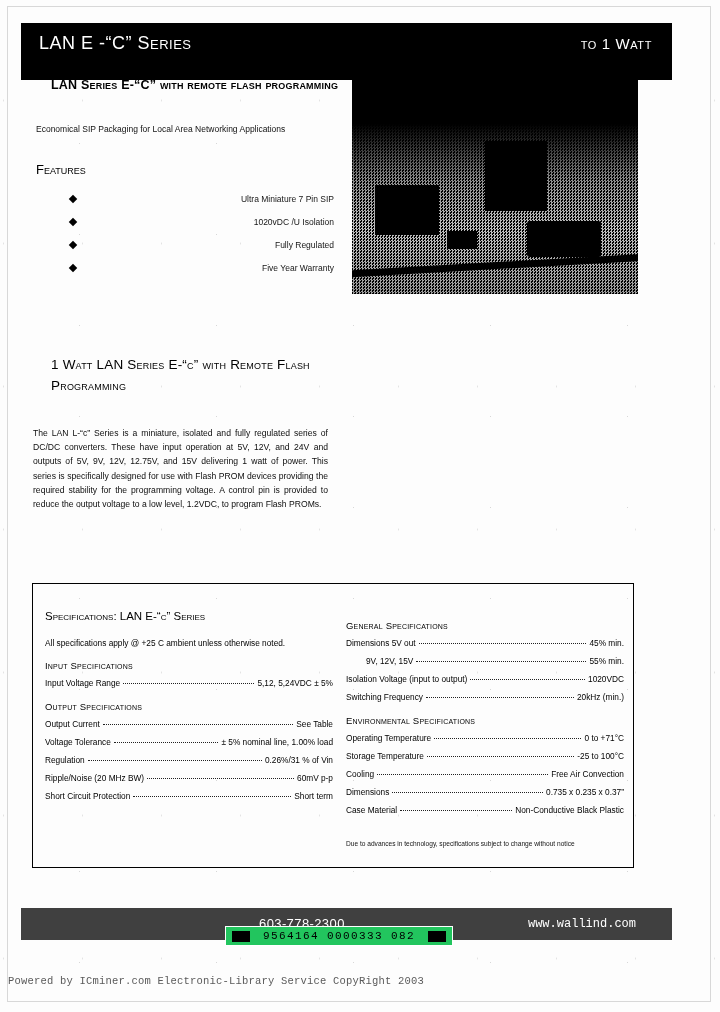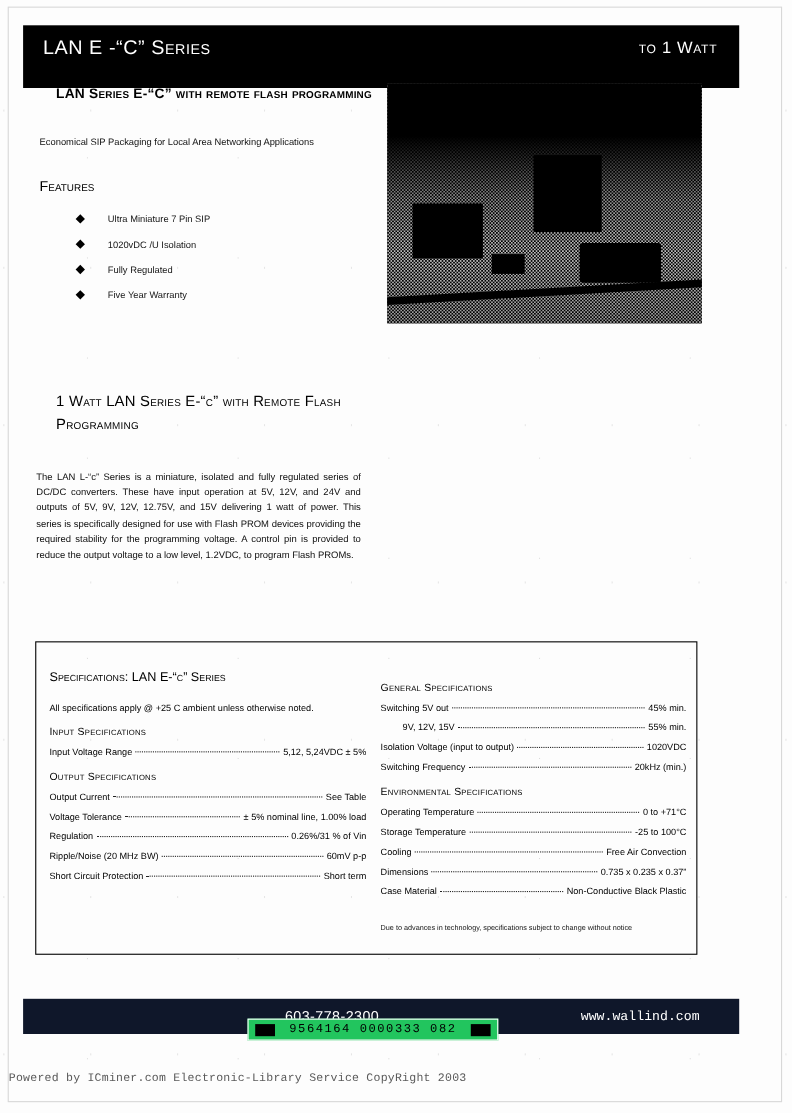--- a/index.html
+++ b/index.html
@@ -99,20 +99,21 @@
     left: 36px; top: 162px;
     font-size: 13px;
     font-variant: small-caps;
   }
   #features {
     position: absolute;
     left: 54px; top: 188px;
     width: 280px;
     margin: 0; padding: 0;
     list-style: none;
+    text-align: right;
   }
   #features li {
     position: relative;
     padding-left: 44px;
     height: 23px;
     font-size: 8.5px;
     line-height: 23px;
     color: #151515;
   }
   #features li .dia {
@@ -251,21 +252,21 @@
     width: 278px;
     font-size: 6.6px;
     color: #151515;
   }
 
   
   #footerbar {
     position: absolute;
     left: 21px; top: 908px;
     width: 651px; height: 32px;
-    background: #0f172a;
+    background: #404040;
     color: #fff;
   }
   #footerbar .phone {
     position: absolute;
     left: 238px; top: 8px;
     font-size: 13px;
     letter-spacing: .4px;
   }
   #footerbar .site {
     position: absolute;
@@ -396,21 +397,21 @@
       <div class="row">
         <span class="lbl">Short Circuit Protection</span>
         <span class="dots"></span>
         <span class="val">Short term</span>
       </div>
     </div>
 
     <div class="col" id="colRight">
       <div class="grp">General Specifications</div>
       <div class="row">
-        <span class="lbl">Switching 5V out</span>
+        <span class="lbl">Dimensions 5V out</span>
         <span class="dots"></span>
         <span class="val">45% min.</span>
       </div>
       <div class="row indent">
         <span class="lbl">9V, 12V, 15V</span>
         <span class="dots"></span>
         <span class="val">55% min.</span>
       </div>
       <div class="row">
         <span class="lbl">Isolation Voltage (input to output)</span>

